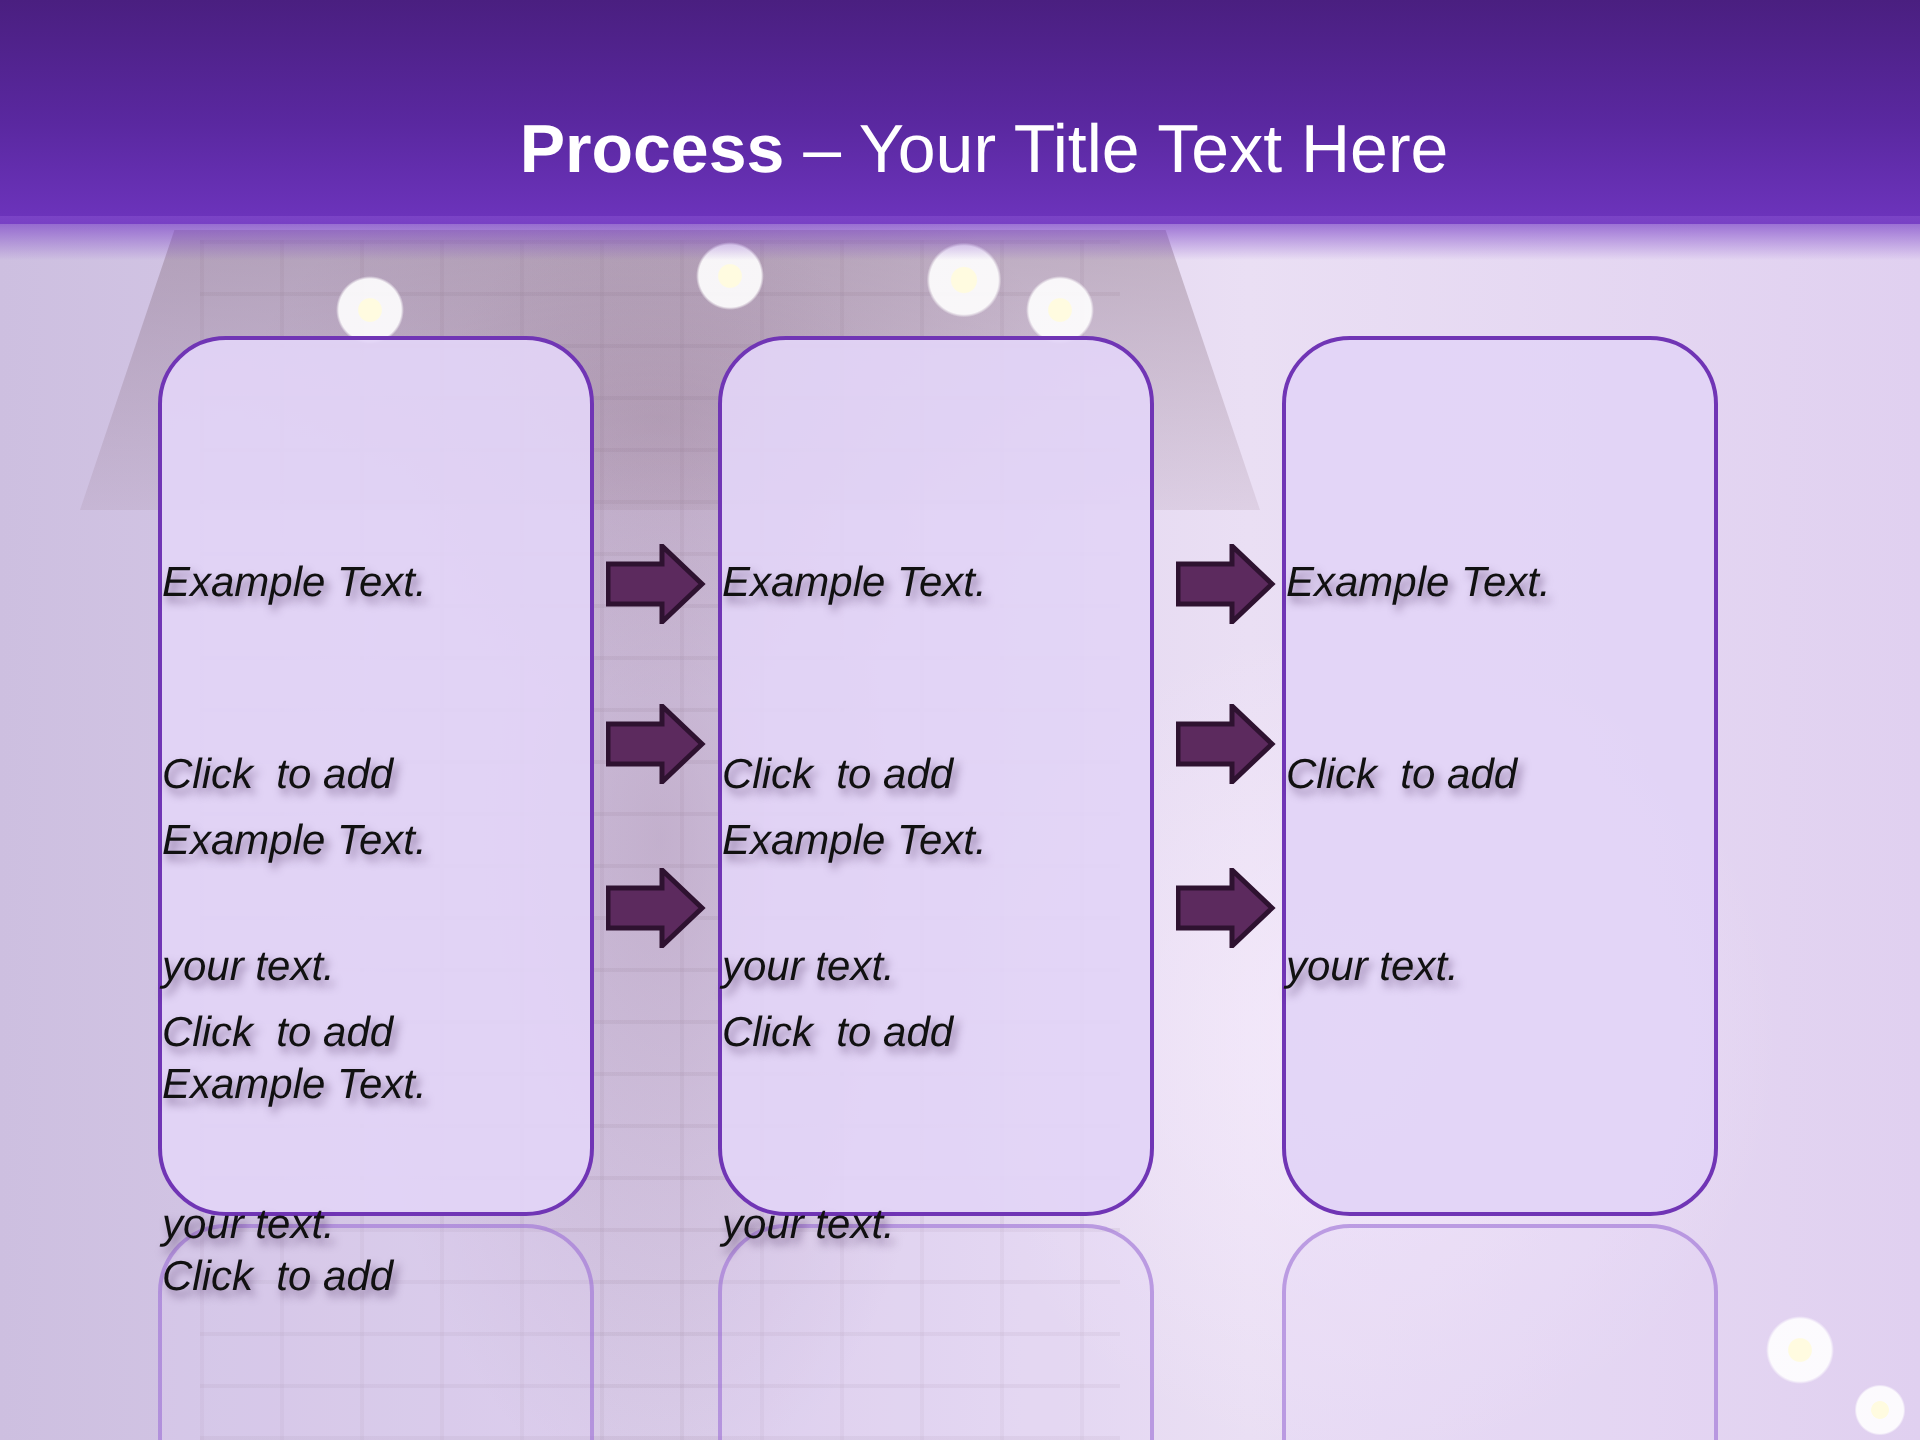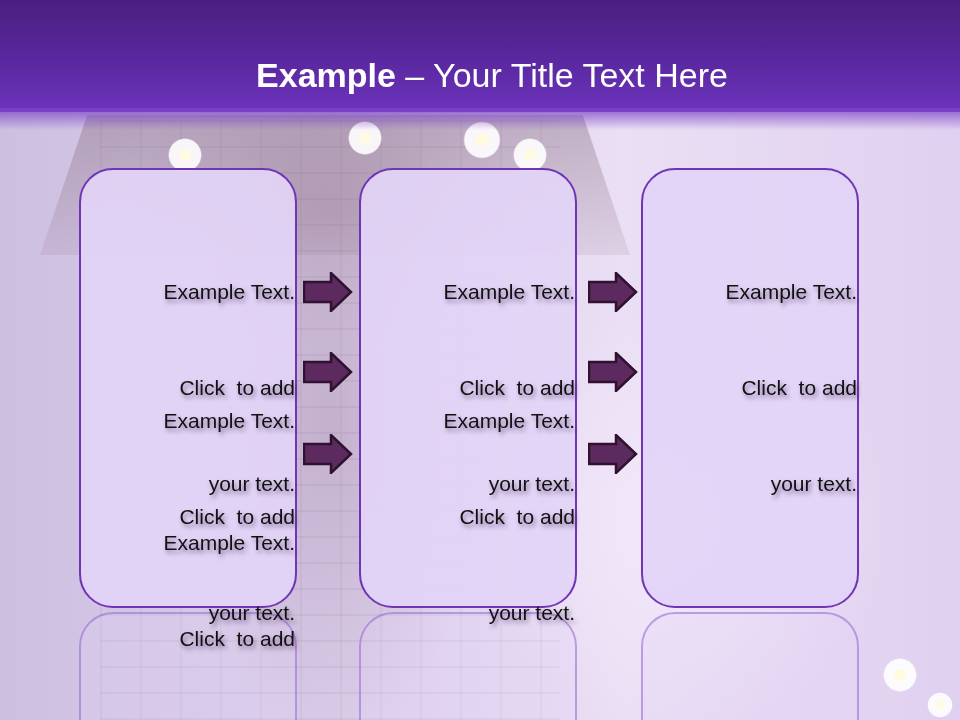--- a/index.html
+++ b/index.html
@@ -47,22 +47,22 @@
       border: 2px solid #7035b5; border-radius: 34px;
       background: rgba(226,212,246,0.93);
       box-sizing: content-box;
     }
     .reflect {
       position: absolute; top: 612px; width: 214px; height: 200px;
       border: 2px solid rgba(150,100,210,0.55); border-radius: 34px;
       background: rgba(226,212,246,0.25);
     }
     .text-block {
-      position: absolute; left: 0; width: 100%; text-align: right;
-      font-family: "Liberation Sans", sans-serif; 
+      position: absolute; left: 0; width: 100%; text-align: left;
+      font-family: "Liberation Sans", sans-serif; font-style: italic;
       font-size: 21px; line-height: 32px; color: #111;
       text-shadow: 2px 3px 4px rgba(70,40,90,0.55);
       white-space: pre;
     }
     .arrow {
       position: absolute; width: 50px; height: 40px;
     }
     .flower {
       position: absolute; border-radius: 50%;
       background: radial-gradient(circle, #fffbe0 0 20%, rgba(255,255,255,0.9) 22% 55%, rgba(255,255,255,0) 60%);
@@ -77,21 +77,21 @@
 <div class="flower" style="left:165px;top:135px;width:40px;height:40px;"></div>
 <div class="flower" style="left:345px;top:118px;width:40px;height:40px;"></div>
 <div class="flower" style="left:460px;top:118px;width:44px;height:44px;"></div>
 <div class="flower" style="left:510px;top:135px;width:40px;height:40px;"></div>
 <div class="flower" style="left:880px;top:655px;width:40px;height:40px;"></div>
 <div class="flower" style="left:925px;top:690px;width:30px;height:30px;"></div>
 
 <div class="header"></div>
 <div class="header-fade"></div>
 <div class="title">
-  <span class="bold">Example</span><span> – Your Title Text Here</span>
+  <span class="bold">Process</span><span> – Your Title Text Here</span>
 </div>
 
 <div class="reflect" style="left:79px;"></div>
 <div class="reflect" style="left:359px;"></div>
 <div class="reflect" style="left:641px;"></div>
 
 <div class="box" style="left:79px;">
   <div class="text-block" style="top:42px;">
     <div>Example Text.</div>
     <div>Click  to add</div>

